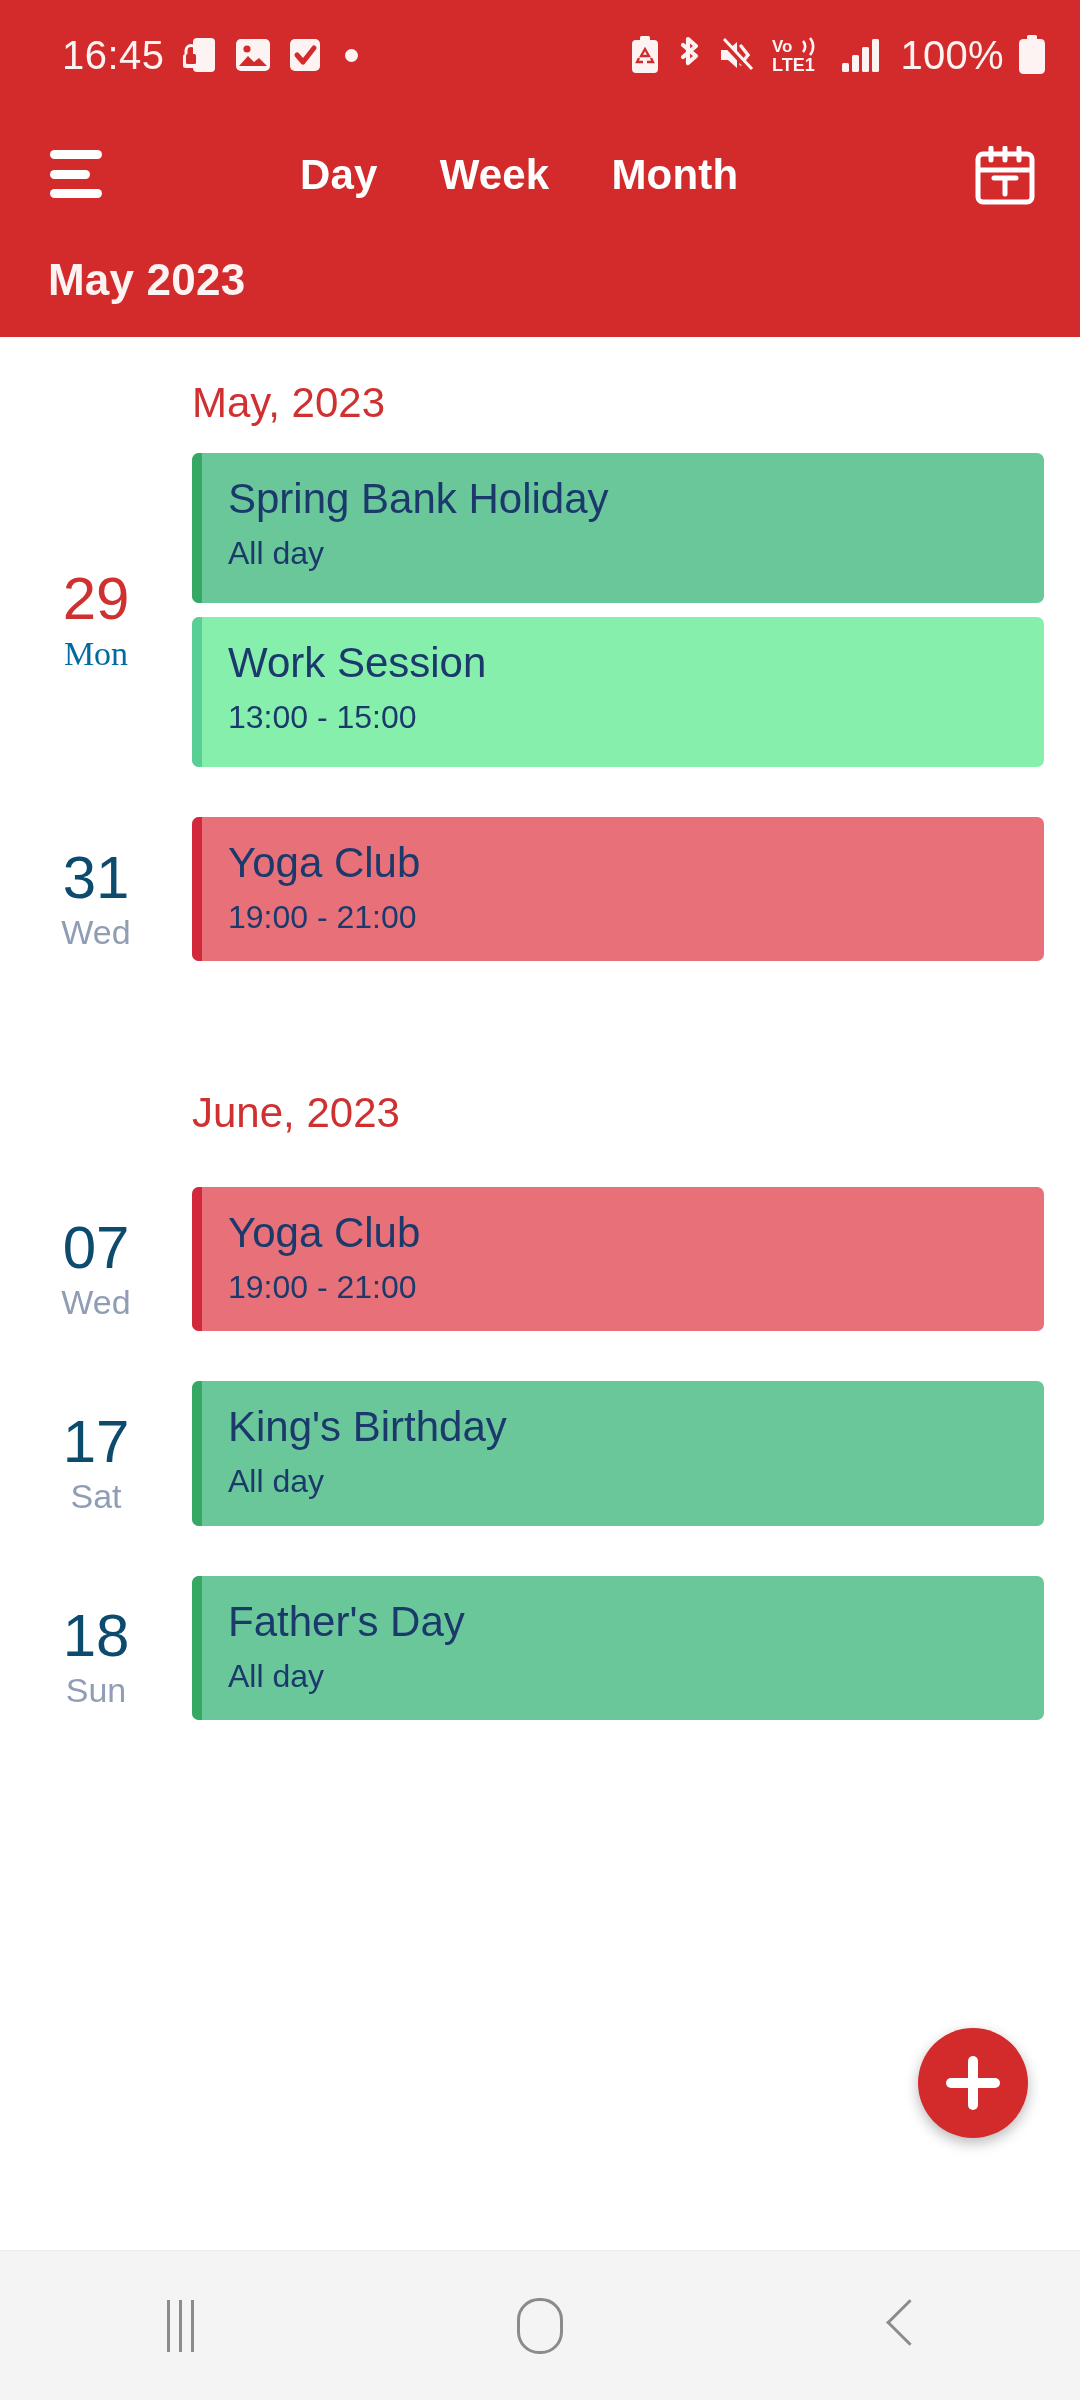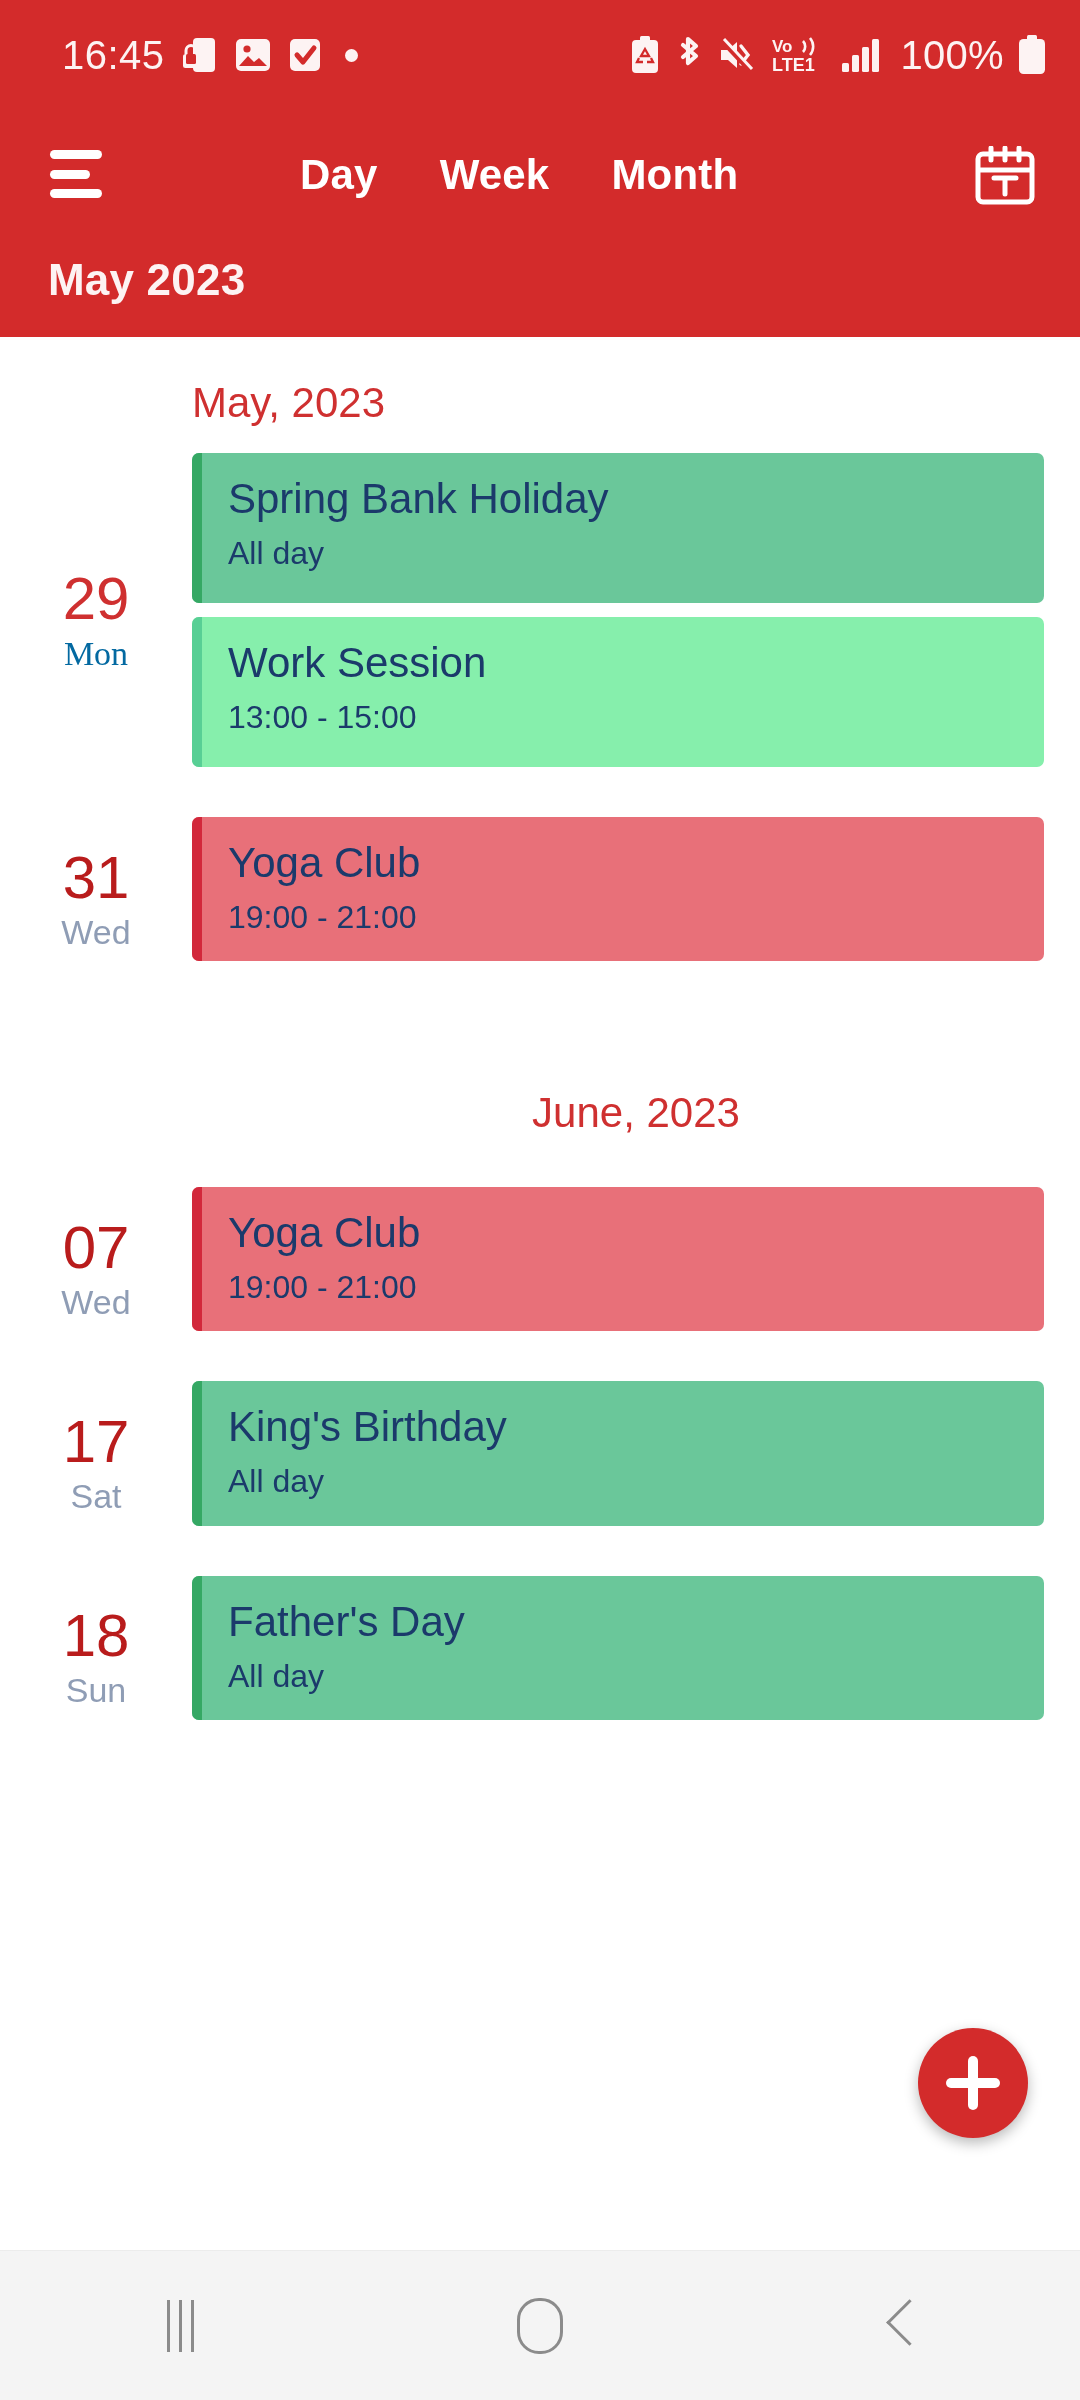--- a/index.html
+++ b/index.html
@@ -70,21 +70,21 @@
   .month-header{
     color:#cf3030; font-size:42px; font-weight:400;
     padding-left:192px;
   }
   .day-row{ display:flex; align-items:center; }
   .day-col{
     width:192px; flex:0 0 192px;
     display:flex; flex-direction:column; align-items:center;
     padding-top:10px;
   }
-  .day-num{ font-size:60px; font-weight:400; line-height:1.05; color:#b91c1c; }
+  .day-num{ font-size:60px; font-weight:400; line-height:1.05; color:#0c4a6e; }
   .day-name{ font-size:34px; font-weight:400; line-height:1.4; color:#8f9db5; }
   .day-col.today .day-num{ color:#cf3030; }
   .day-col.today .day-name{ color:#0369a1;font-family:Liberation Serif, serif; }
 
   .ev-col{ flex:1 1 auto; padding-right:36px; }
   .event{
     position:relative;
     border-radius:7px;
     padding:22px 0 26px 36px;
     margin-bottom:14px;
@@ -258,21 +258,21 @@
             <div class="day-name">Wed</div>
           </div>
           <div class="ev-col">
             <div class="event" style="background: rgb(232, 112, 121); min-height: 138px;">
               <span class="accent" style="background: rgb(210, 40, 59);"></span>
               <div class="ev-title">Yoga Club</div>
               <div class="ev-sub">19:00 - 21:00</div>
             </div>
           </div>
         </div>
-        <div class="month-header" style="padding-top: 78px; padding-bottom: 40px; text-align: center;">June, 2023</div>
+        <div class="month-header" style="padding-top: 78px; padding-bottom: 40px;">June, 2023</div>
         <div class="day-row" style="margin-bottom: 36px; margin-top: 10px;">
           <div class="day-col">
             <div class="day-num">07</div>
             <div class="day-name">Wed</div>
           </div>
           <div class="ev-col">
             <div class="event" style="background: rgb(232, 112, 121); min-height: 138px;">
               <span class="accent" style="background: rgb(210, 40, 59);"></span>
               <div class="ev-title">Yoga Club</div>
               <div class="ev-sub">19:00 - 21:00</div>

